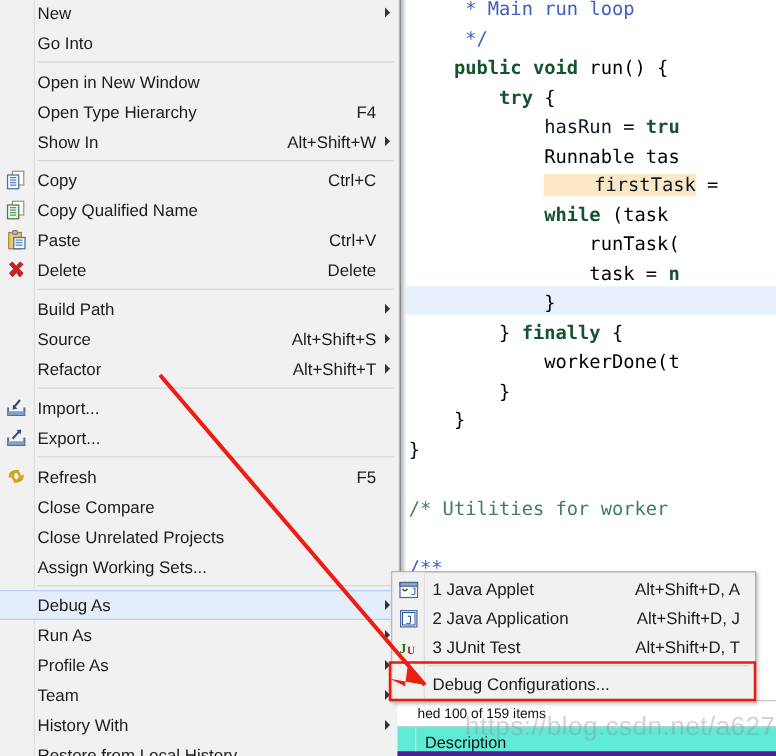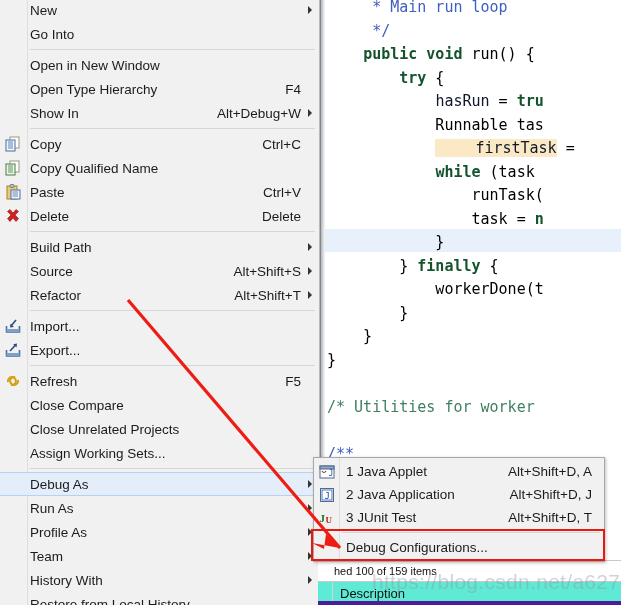--- a/index.html
+++ b/index.html
@@ -244,21 +244,21 @@
         <div class="sep"></div>
         <div class="mi">
           <span class="lbl">Open in New Window</span>
         </div>
         <div class="mi">
           <span class="lbl">Open Type Hierarchy</span>
           <span class="accel">F4</span>
         </div>
         <div class="mi">
           <span class="lbl">Show In</span>
-          <span class="accel" style="right: 18px;">Alt+Debug+W</span>
+          <span class="accel" style="right: 18px;">Alt+Shift+W</span>
           <span class="arrow"></span>
         </div>
         <div class="sep"></div>
         <div class="mi">
           <span class="ico"><svg viewBox="0 0 16 16" width="16" height="16">
               <rect x="5" y="1" width="9" height="11" fill="#fff" stroke="#9a9a7a"></rect>
               <rect x="1" y="4" width="9" height="11" fill="#f2f6fb" stroke="#4a6fa0"></rect>
               <line x1="3" y1="6" x2="8" y2="6" stroke="#5b86bb"></line>
               <line x1="3" y1="8" x2="8" y2="8" stroke="#5b86bb"></line>
               <line x1="3" y1="10" x2="8" y2="10" stroke="#5b86bb"></line>

